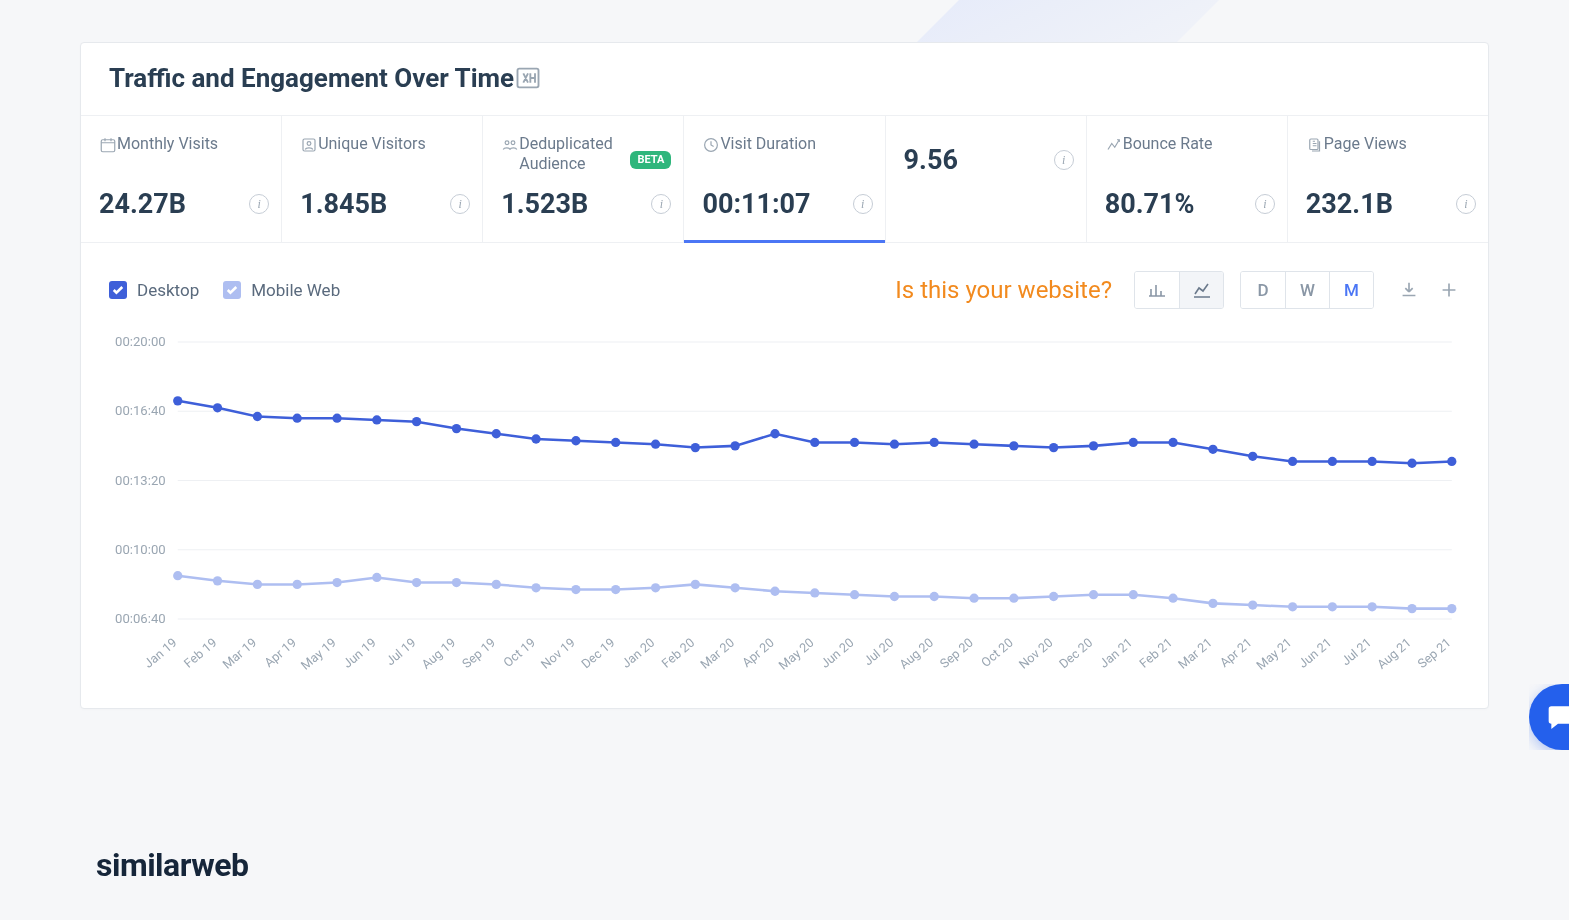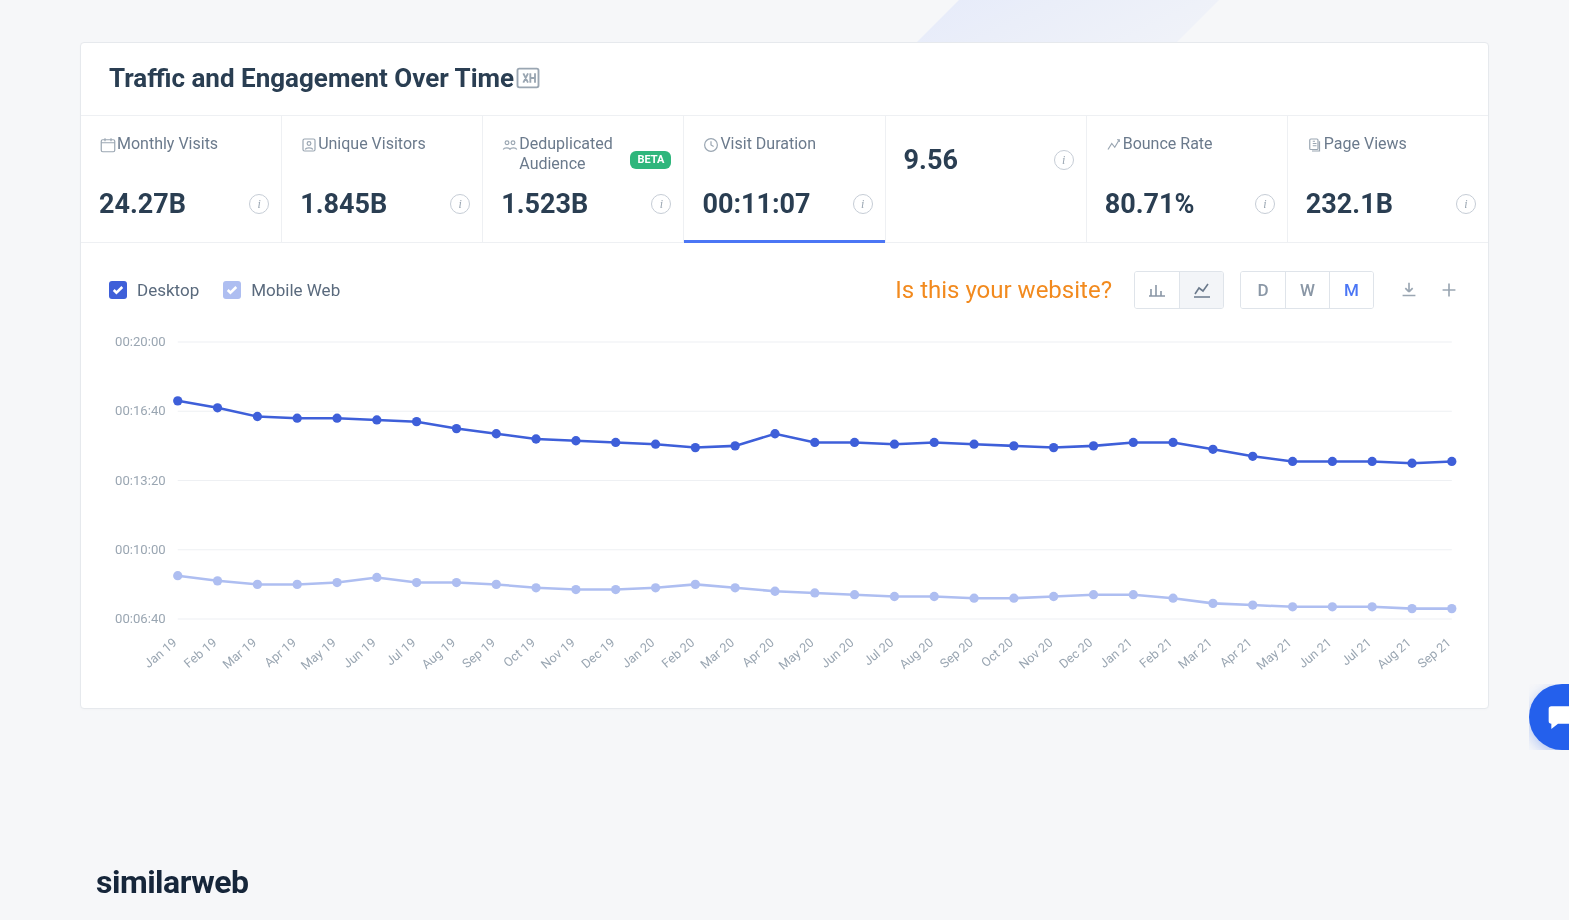--- a/index.html
+++ b/index.html
@@ -109,21 +109,21 @@
   svg.chart { width: 100%; display: block; }
   .ytick text, .xtick text { fill: #9aa6b2; font-size: 13px; }
   .xtick text { font-size: 12.5px; }
   .grid line { stroke: #eef0f3; stroke-width: 1; }
   .series-d { stroke: #3e5fd9; stroke-width: 2.5; fill: none; }
   .dot-d { fill: #3e5fd9; }
   .series-m { stroke: #aebef1; stroke-width: 2.5; fill: none; }
   .dot-m { fill: #aebef1; }
 
   .brand {
-    position: absolute; left: 56px; bottom: 19px;
+    position: absolute; left: 56px; bottom: 36px;
     display: flex; align-items: center; gap: 10px;
   }
   .brand .logo { width: 30px; height: 30px; }
   .brand .name { font-size: 32px; font-weight: 700; color: #16263a; letter-spacing: -0.5px;}
 
   .chat-bubble {
     position: absolute; right: 0; bottom: 170px;
     width: 66px; height: 66px; background: #2460ec; border-radius: 50% 0 0 50%;
     display:flex; align-items:center; justify-content:center;
     box-shadow: 0 4px 14px rgba(36,96,236,0.35);

